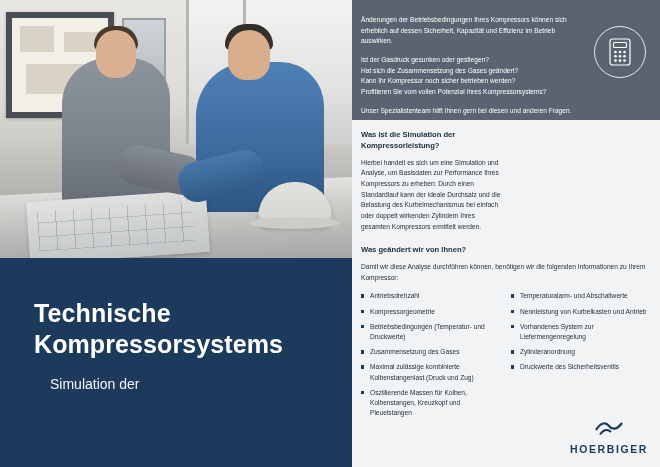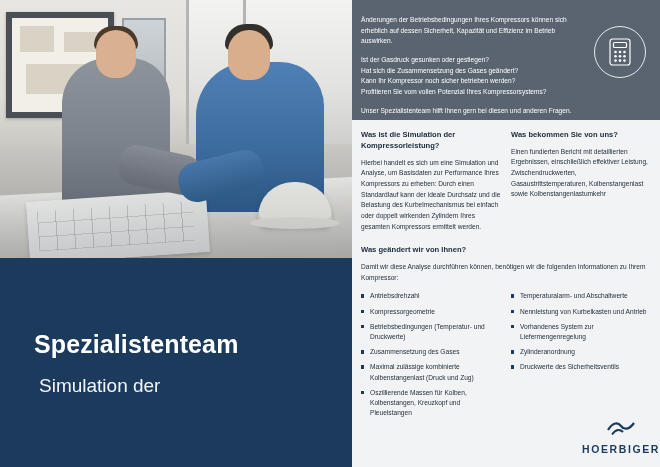--- a/index.html
+++ b/index.html
@@ -140,24 +140,24 @@
     padding: 40px 34px 0 34px;
   }
   .title-main {
     font-size: 25px;
     font-weight: bold;
     line-height: 1.22;
     letter-spacing: .1px;
     margin: 0 0 14px 0;
   }
   .title-sub {
-    font-size: 19px;
+    font-size: 14px;
     font-weight: normal;
     line-height: 1.34;
-    margin: 5px;
+    margin: 16px;
     color: #f2f5f8;
   }
 
   
   .right-col {
     position: absolute;
     left: 352px; top: 0;
     width: 308px; height: 327px;
     background: #737373;
   }
@@ -223,21 +223,21 @@
     content: "";
     position: absolute;
     left: 0; top: 3px;
     width: 3.4px; height: 3.4px;
     background: #1b3a5c;
   }
   .cols-bul { display: flex; gap: 10px; margin-top: 2px; }
 
   .logo-wrap {
     position: absolute;
-    right: 0; bottom: 10px;
+    right: 12px; bottom: 10px;
     text-align: center;
     color: #1b3a5c;
   }
   .logo-mark { display:block; margin: 0 auto 2px auto; }
   .logo-text {
     font-size: 10.5px;
     font-weight: bold;
     letter-spacing: 1.6px;
   }
 </style>
@@ -266,22 +266,22 @@
       <div class="ph-p2-head"></div>
       <div class="ph-plan"></div>
       <div class="ph-p1-arm"></div>
       <div class="ph-p2-arm"></div>
       <div class="ph-helmet"></div>
       <div class="ph-shade"></div>
     </div>
 
     <div class="title-block">
       <h1 class="title-main">
-        <br>
-        <span>Spezialistenteam</span>
+        <span>Technische</span><br>
+        <span>Kompressorsystems</span>
       </h1>
       <p class="title-sub">
         <span>Simulation der</span><br>
       </p>
     </div>
   </div>
 
   <div class="right-col">
 
     <div class="rc-top">
@@ -308,24 +308,20 @@
         </svg>
       </div>
     </div>
 
     <div class="rc-body">
 
       <div class="two-col">
         <div class="col">
           <h3 class="sec">Was ist die Simulation der Kompressorleistung?</h3>
           <p class="sec-body">Hierbei handelt es sich um eine Simulation und Analyse, um Basisdaten zur Performance Ihres Kompressors zu erheben: Durch einen Standardlauf kann der ideale Durchsatz und die Belastung des Kurbelmechanismus bei einfach oder doppelt wirkenden Zylindern Ihres gesamten Kompressors ermittelt werden.</p>
-        </div>
-        <div class="col">
-          <h3 class="sec">Was bekommen Sie von uns?</h3>
-          <p class="sec-body">Einen fundierten Bericht mit detaillierten Ergebnissen, einschließlich effektiver Leistung, Zwischendruckwerten, Gasaustrittstemperaturen, Kolbenstangenlast sowie Kolbenstangenlastumkehr</p>
         </div>
       </div>
 
       <div class="sec-wide">
         <h3 class="sec">Was geändert wir von Ihnen?</h3>
         <p class="sec-body">Damit wir diese Analyse durchführen können, benötigen wir die folgenden Informationen zu Ihrem Kompressor:</p>
 
         <div class="cols-bul">
           <ul class="bul" style="width:140px;">
             <li>Antriebsdrehzahl</li>

